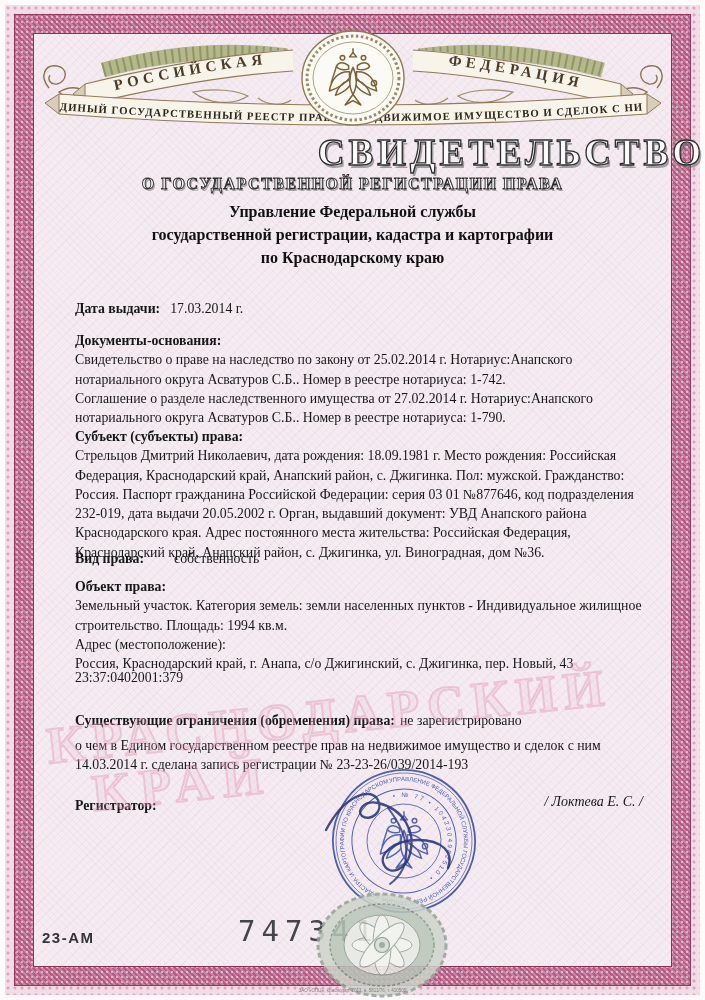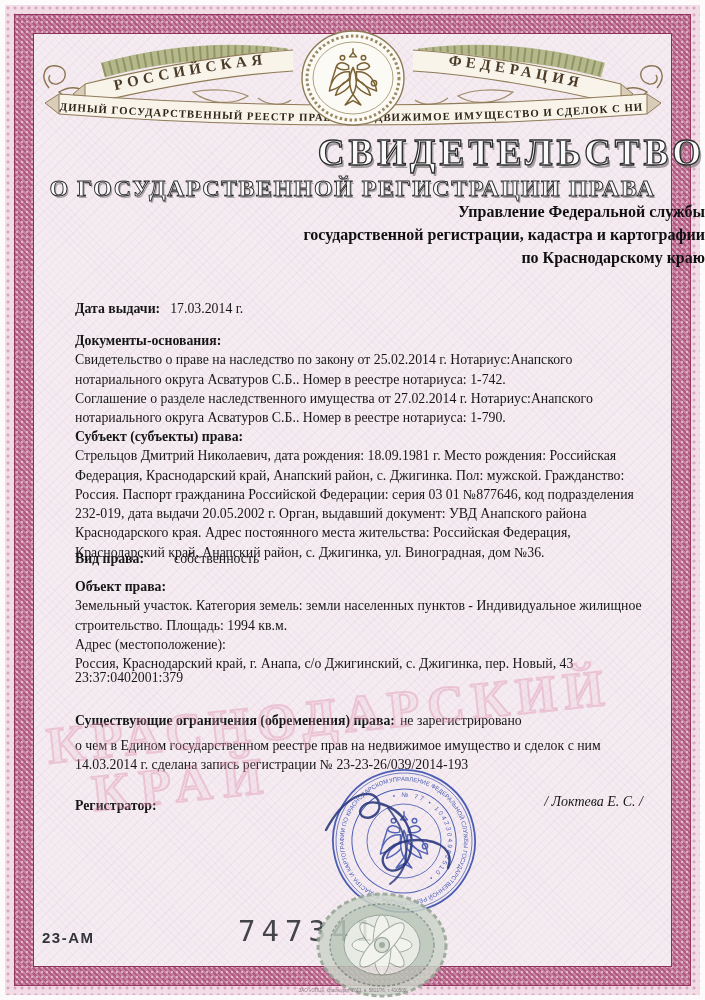--- a/index.html
+++ b/index.html
@@ -17,23 +17,23 @@
   .inner{position:absolute;inset:33px;border:1px solid #8c3156;background:
     repeating-linear-gradient(135deg,rgba(198,146,176,.10) 0 1px,rgba(0,0,0,0) 1px 6px),
     repeating-linear-gradient(45deg,rgba(198,146,176,.07) 0 1px,rgba(0,0,0,0) 1px 5px),#f5ecf2;}
   
   .header-art{position:absolute;left:33px;top:30px;width:640px;height:100px;}
   
   .doc-title{position:absolute;left:0;top:131px;width:100%;text-align:right;
     font-size:37px;font-weight:bold;letter-spacing:4px;color:#fbfafa;
     -webkit-text-stroke:1.3px #2c2c2c;text-shadow:2px 3px 0 rgba(95,95,95,.55);}
   .doc-subtitle{position:absolute;left:0;top:175px;width:100%;text-align:center;
-    font-size:24px;font-weight:bold;letter-spacing:1.5px;color:#fbfafa;
+    font-size:16px;font-weight:bold;letter-spacing:1.5px;color:#fbfafa;
     -webkit-text-stroke:0.9px #2c2c2c;text-shadow:1.5px 2px 0 rgba(95,95,95,.5);}
-  .authority{position:absolute;left:0;top:200px;width:100%;text-align:right;
+  .authority{position:absolute;left:0;top:200px;width:100%;text-align:center;
     font-size:16px;font-weight:bold;line-height:23px;color:#101010;}
   
   .blk{position:absolute;left:75px;width:568px;font-size:13.8px;line-height:19.3px;}
   .lbl{font-weight:bold;}
   .inline-val{margin-left:10px;}
   .vid-val{margin-left:30px;}
   .restr-val{margin-left:5px;}
   .registrar-name{position:absolute;right:62px;top:794px;font-size:14px;font-style:italic;}
   
   .watermark{position:absolute;left:48px;top:688px;width:620px;transform:rotate(-6deg);

